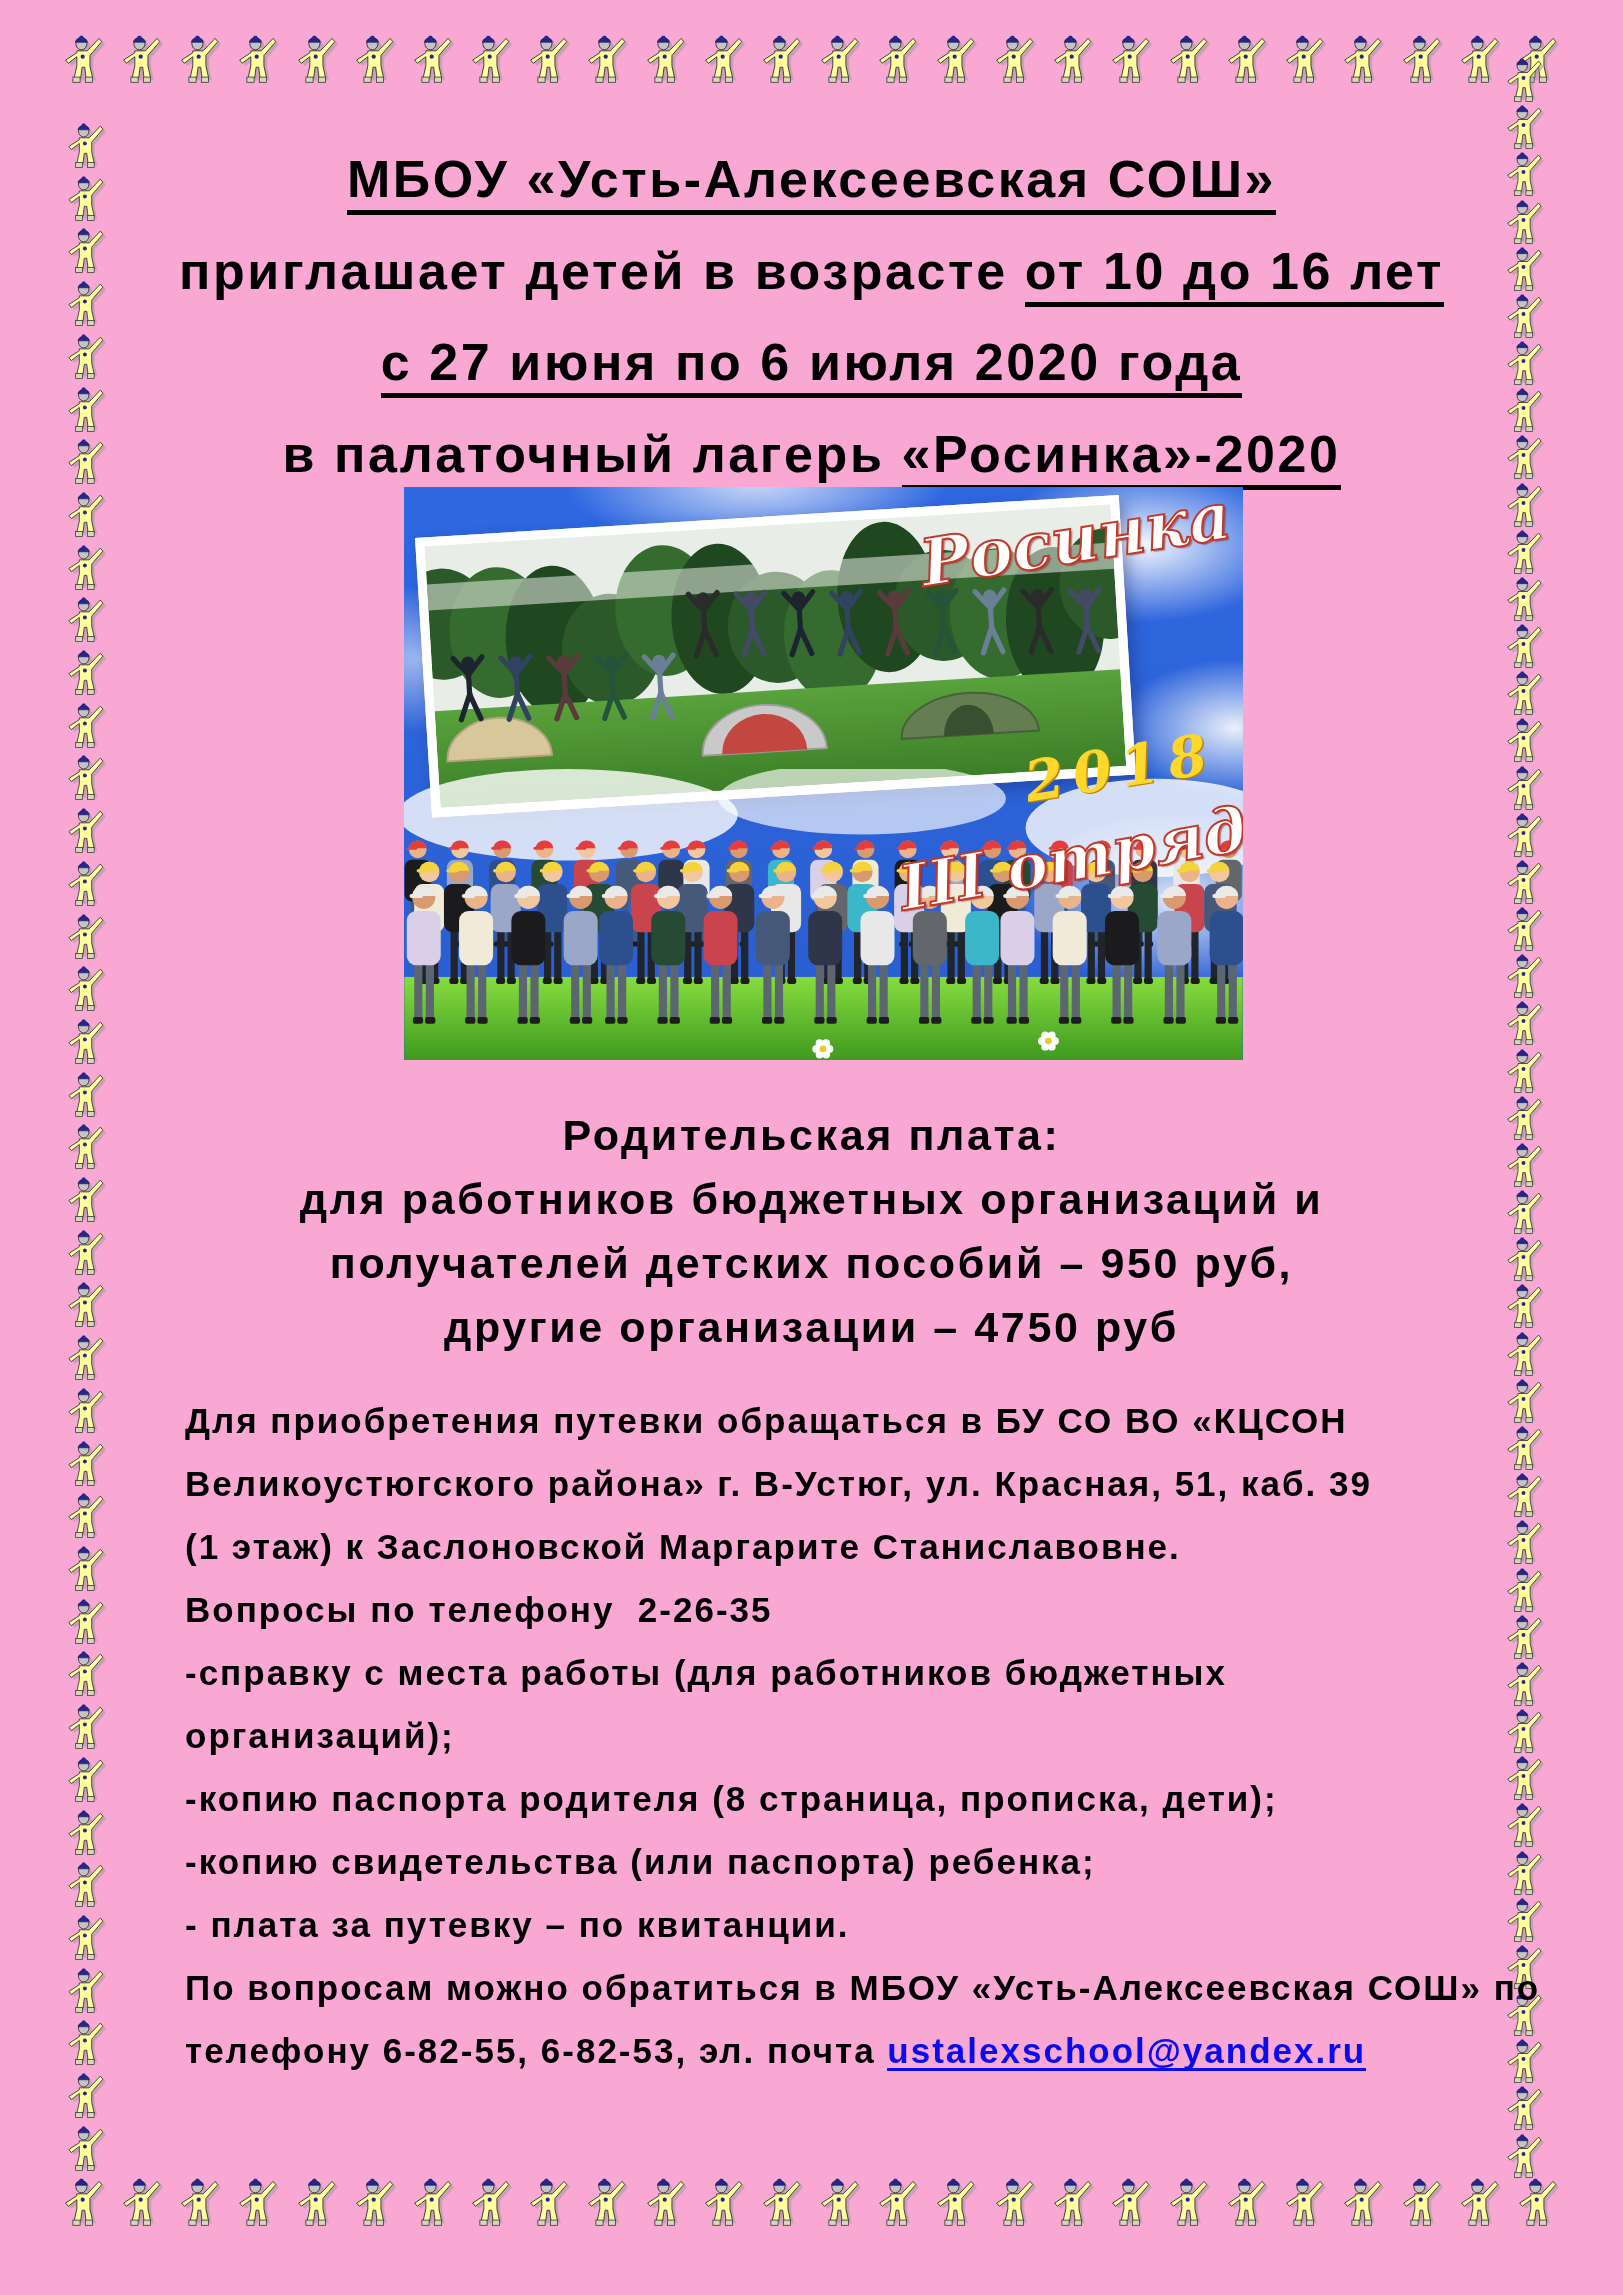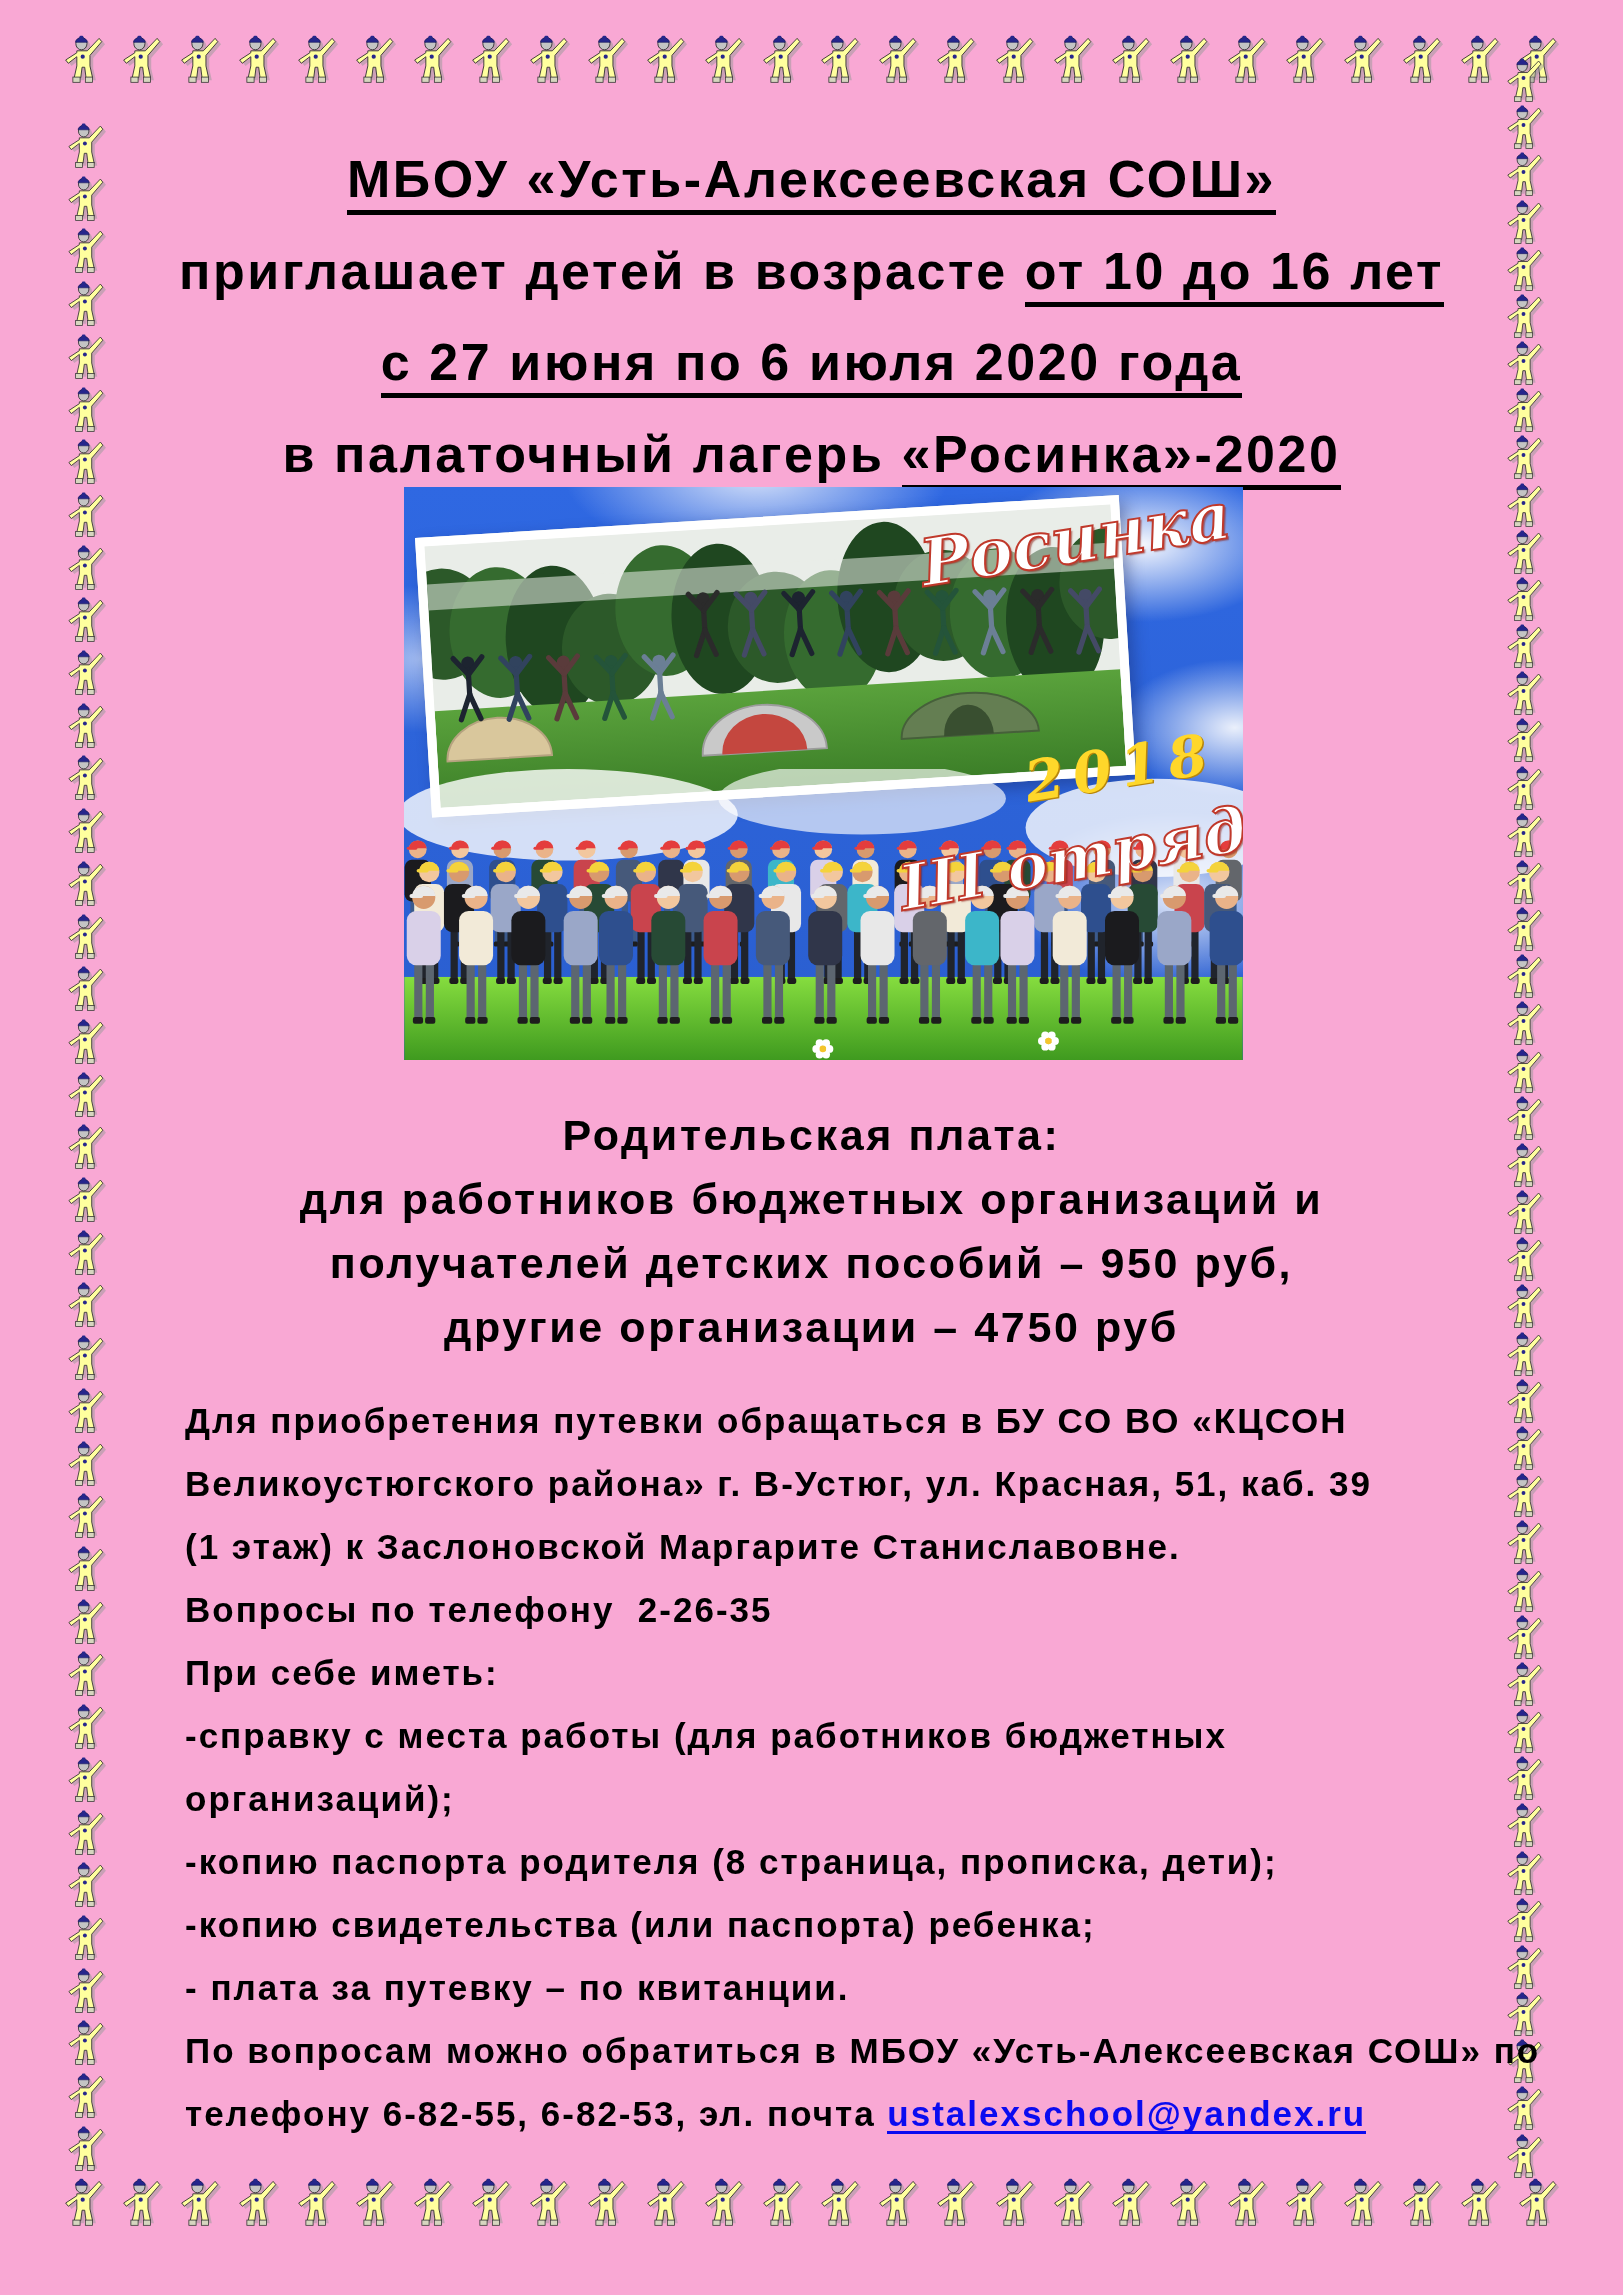--- a/index.html
+++ b/index.html
@@ -1263,21 +1263,20 @@
     <div>для работников бюджетных организаций и</div>
     <div>получателей детских пособий – 950 руб,</div>
     <div>другие организации – 4750 руб</div>
   </div>
 
   <div class="info">
     <div>Для приобретения путевки обращаться в БУ СО ВО «КЦСОН</div>
     <div>Великоустюгского района» г. В-Устюг, ул. Красная, 51, каб. 39</div>
     <div>(1 этаж) к Заслоновской Маргарите Станиславовне.</div>
     <div>Вопросы по телефону &nbsp;2-26-35</div>
-    <div>При себе иметь:</div>
     <div>-справку с места работы (для работников бюджетных</div>
     <div>организаций);</div>
     <div>-копию паспорта родителя (8 страница, прописка, дети);</div>
     <div>-копию свидетельства (или паспорта) ребенка;</div>
     <div>- плата за путевку – по квитанции.</div>
     <div>По вопросам можно обратиться в МБОУ «Усть-Алексеевская СОШ» по</div>
     <div>
       <span>телефону 6-82-55, 6-82-53, эл. почта </span><span class="email">ustalexschool@yandex.ru</span>
     </div>
   </div>

